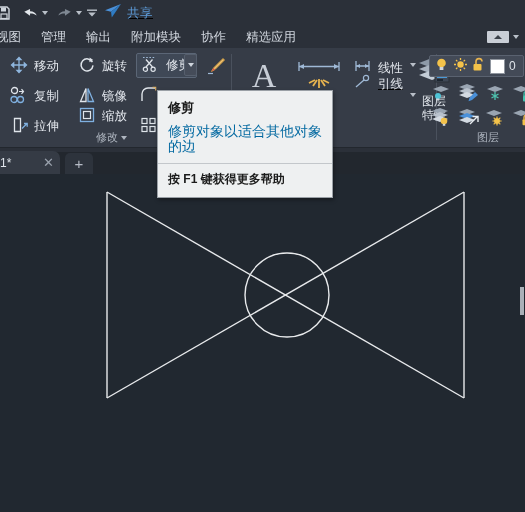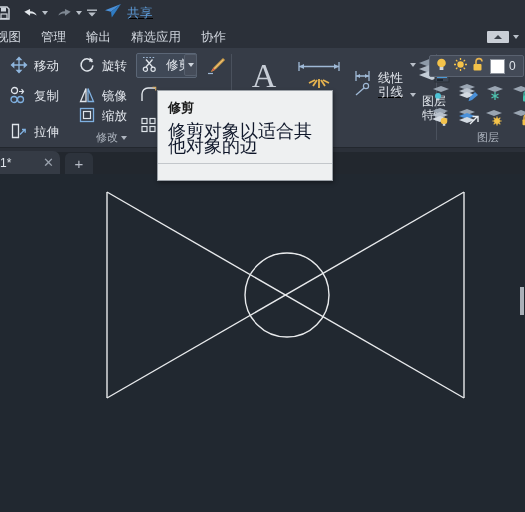--- a/index.html
+++ b/index.html
@@ -89,21 +89,21 @@
   .lg-cell { width: 24px; height: 22px; display:flex; align-items:center; justify-content:center; }
 
   
   .tooltip {
     position: absolute; left: 157px; top: 90px; width: 176px;
     background: #eef0f1; border: 1px solid #9aa0a6;
     box-shadow: 1px 2px 4px rgba(0,0,0,.35);
     z-index: 50; padding: 8px 10px 9px 10px;
   }
   .tt-title { font-size: 13px; color: #1b1b1b; font-weight: bold; margin-bottom: 7px; }
-  .tt-desc { font-size: 18px; color: #0f172a; line-height: 15px; }
+  .tt-desc { font-size: 14px; color: #0369a1; line-height: 15px; }
   .tt-rule { height:1px; background:#c3c7cb; margin: 9px -10px 7px -10px; }
   .tt-cmd { display: flex; align-items: center; gap: 7px; margin-bottom: 9px; }
   .tt-cmd .tt-cmd-lbl { font-size: 12.5px; color: #1b1b1b; font-weight: bold; letter-spacing: .4px; }
   .tt-f1 { font-size: 12px; color: #1b1b1b; font-weight: bold; }
 
   
   .doctabs {
     position: absolute; left: 0; top: 148px; width: 525px; height: 26px;
     background: #22272e;
   }
@@ -174,22 +174,23 @@
         </svg>
       </span>
       <span class="share-label">共享</span>
     </div>
   </div>
 
   <div class="tabrow">
     <div class="rtab first">视图</div>
     <div class="rtab">管理</div>
     <div class="rtab">输出</div>
+    <div class="rtab">附加模块</div>
+    <div class="rtab">协作</div>
     <div class="rtab">精选应用</div>
-    <div class="rtab">协作</div>
     <div class="min-btn">
       <div class="min-box">
           <i></i>
         </div>
       <div class="caret">
           <i></i>
         </div>
     </div>
   </div>
 
@@ -266,21 +267,21 @@
       <div class="mbtn" style="left:136px;top:36px;">
         <span class="ic">
           <svg width="18" height="18" viewBox="0 0 18 18">
             <path d="M2 15V8A6 6 0 0 1 8 2h7" fill="none" stroke="#dfe4ea" stroke-width="1.4"></path>
             <path d="M12.5 1.2h3.2v3.2" fill="none" stroke="#e0b060" stroke-width="1.1"></path>
           </svg>
         </span>
         <span class="lbl">圆角</span>
       </div>
 
-      <div class="mbtn" style="left:6px;top:72px;">
+      <div class="mbtn" style="left:6px;top:66px;text-align:right;">
         <span class="ic">
           <svg width="18" height="18" viewBox="0 0 18 18">
             <path d="M2.5 2.5h6v13h-6z" fill="none" stroke="#dfe4ea" stroke-width="1.3"></path>
             <path d="M10 12.5l5-5M12 7.5h3.2v3.2" fill="none" stroke="#7fb0e0" stroke-width="1.3"></path>
           </svg>
         </span>
         <span class="lbl">拉伸</span>
       </div>
 
       <div class="mbtn" style="left:74px;top:56px;">
@@ -325,34 +326,34 @@
       <div class="bigbtn" style="left:62px;top:10px;width:50px;">
         <span>
           <svg width="48" height="34" viewBox="0 0 48 34">
             <path d="M4 4v9M44 4v9M4 8.5h40" stroke="#9fb9d6" stroke-width="1.3" fill="none"></path>
             <path d="M4 8.5l5-2.6v5.2zM44 8.5l-5-2.6v5.2z" fill="#9fb9d6"></path>
             <path d="M24 30V21M18 28l4-6M30 28l-4-6M14 25l6-3M34 25l-6-3" stroke="#e8b44f" stroke-width="1.8" fill="none"></path>
           </svg>
         </span>
       </div>
 
-      <div class="mbtn" style="left:118px;top:18px;">
+      <div class="mbtn" style="left:118px;top:8px;">
         <span class="ic">
           <svg width="18" height="16" viewBox="0 0 18 16">
             <path d="M2 3v10M15 3v10M2 8h13" stroke="#9fb9d6" stroke-width="1.3" fill="none"></path>
             <path d="M2 8l4-2v4zM15 8l-4-2v4z" fill="#9fb9d6"></path>
           </svg>
         </span>
         <span class="lbl">线性</span>
       </div>
       <div class="caret" style="position:absolute;left:176px;top:8px;">
           <i></i>
         </div>
 
-      <div class="mbtn" style="left:118px;top:32px;text-decoration:underline;">
+      <div class="mbtn" style="left:118px;top:24px;text-decoration:underline;">
         <span class="ic">
           <svg width="18" height="16" viewBox="0 0 18 16">
             <circle cx="12" cy="4" r="2.6" fill="none" stroke="#9fb9d6" stroke-width="1.2"></circle>
             <path d="M10 6L2 13" stroke="#9fb9d6" stroke-width="1.3"></path>
           </svg>
         </span>
         <span class="lbl">引线</span>
       </div>
       <div class="caret" style="position:absolute;left:176px;top:38px;">
           <i></i>
@@ -497,15 +498,16 @@
     </svg>
     <div class="scroll-v">
       <div class="scroll-thumb"></div>
     </div>
   </div>
 
   <div class="tooltip">
     <div class="tt-title">修剪</div>
     <div class="tt-desc">修剪对象以适合其他对象的边</div>
     <div class="tt-rule"></div>
+    <div class="tt-f1">按 F1 键获得更多帮助</div>
   </div>
 
 </div>
 
 </body></html>

